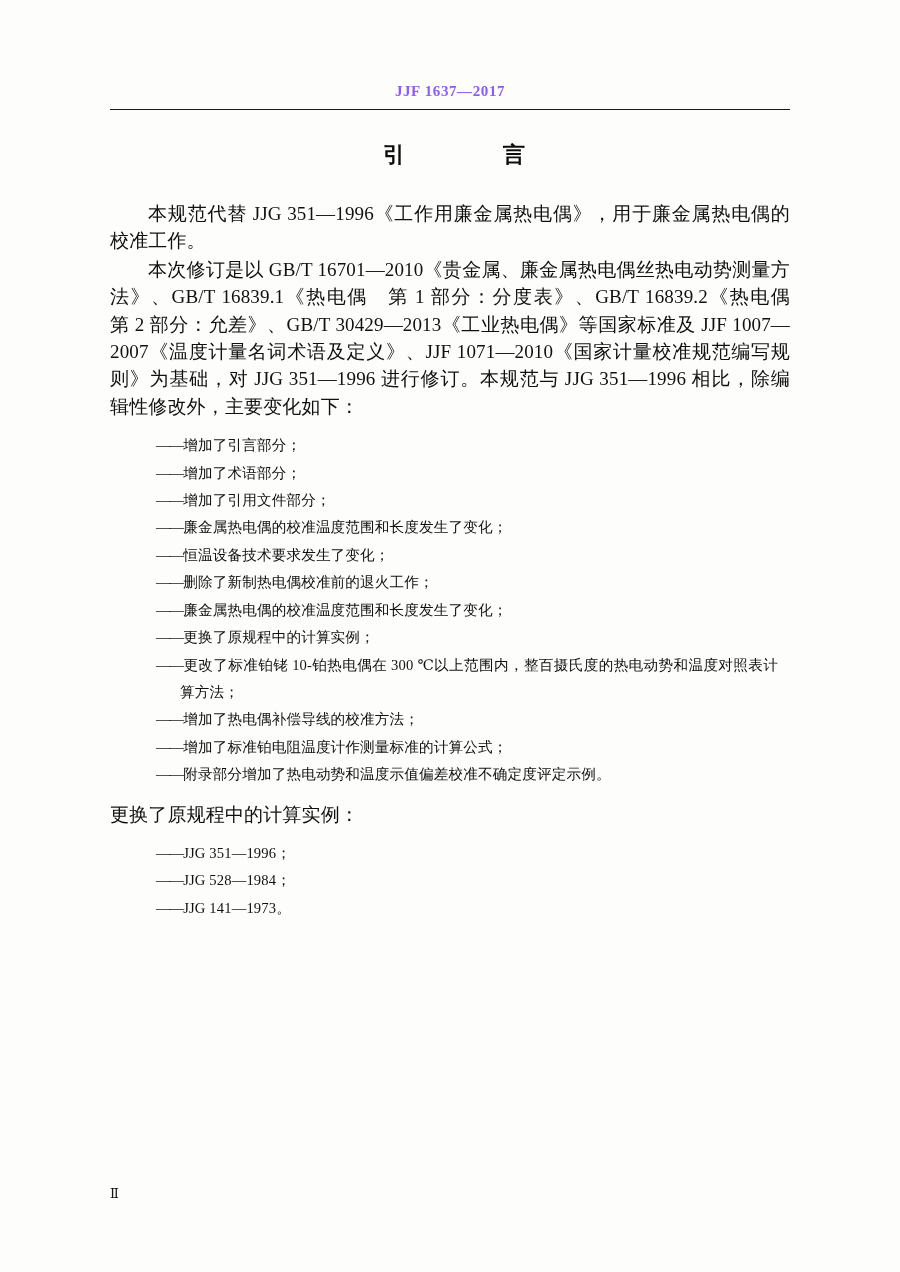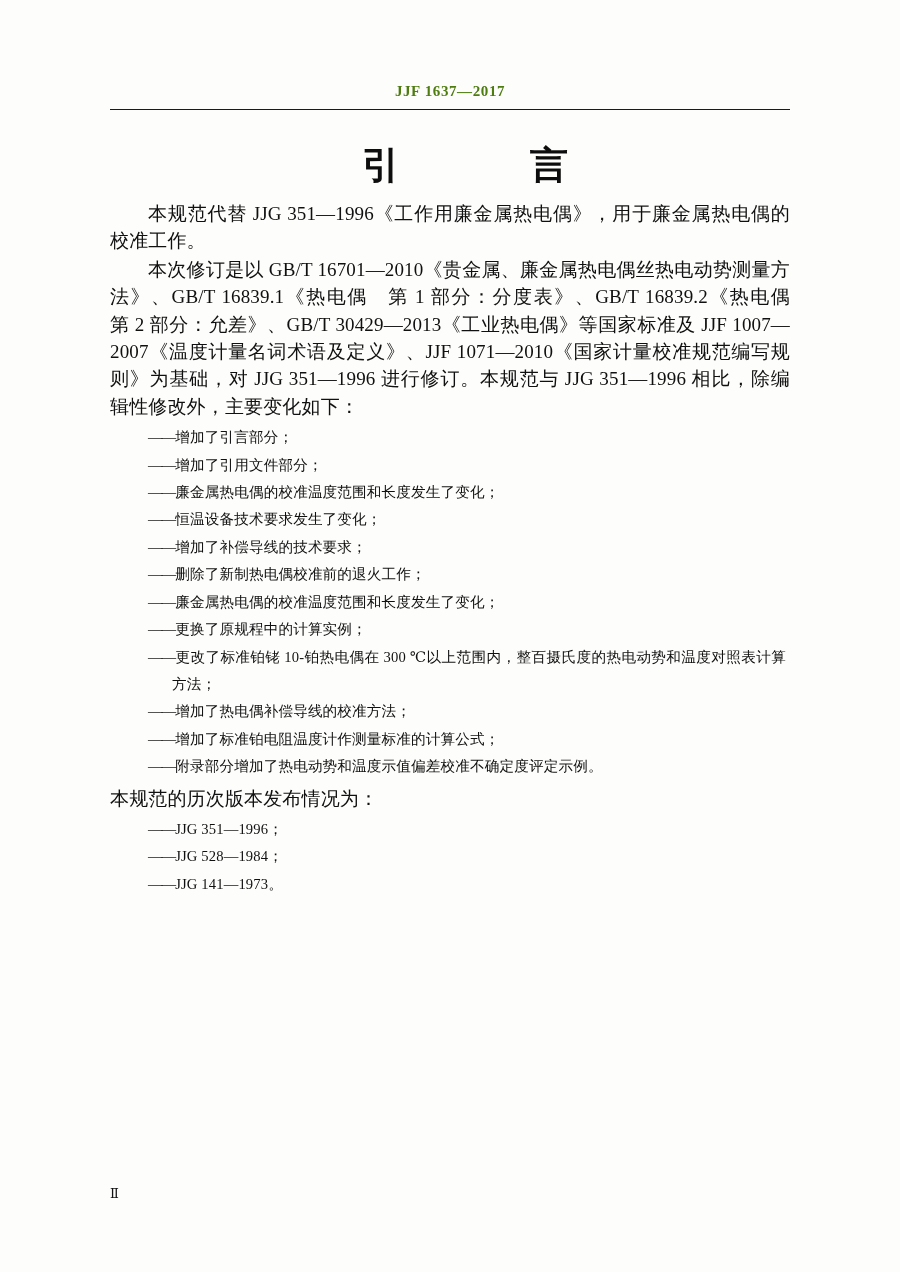--- a/index.html
+++ b/index.html
@@ -28,38 +28,38 @@
     top: 82px;
     left: 0;
     width: 680px;
     text-align: center;
   }
   .header-text {
     font-family: "Liberation Serif", "DejaVu Serif", serif;
     font-size: 15px;
     font-weight: bold;
     letter-spacing: 0.6px;
-    color: #4d7c0f;
+    color: #8b5cf6;
     display: inline-block;
     padding-bottom: 4px;
   }
   .header-rule {
     position: absolute;
     top: 109px;
     left: 0;
     width: 680px;
     border-top: 1.6px solid #1a1a1a;
   }
   .title {
     position: absolute;
     top: 140px;
-    left: 15px;
+    left: 4px;
     width: 680px;
     text-align: center;
-    font-size: 38px;
+    font-size: 22px;
     font-weight: bold;
     letter-spacing: 18px;
     text-indent: 18px;
     color: #0d0d0d;
     font-family: "Liberation Serif", "DejaVu Serif", serif;
   }
   .body {
     position: absolute;
     top: 200px;
     left: 0;
@@ -72,21 +72,21 @@
     text-align: justify;
     text-justify: inter-ideograph;
     text-indent: 2em;
     letter-spacing: 0.15px;
   }
   p.para.noindent {
     text-indent: 0;
   }
   ul.dash-list {
     list-style: none;
-    margin: 4px;
+    margin: 12px;
     padding: 0;
   }
   ul.dash-list li {
     font-size: 14.6px;
     line-height: 27.4px;
     text-align: justify;
     text-justify: inter-ideograph;
     padding-left: 58px;
     text-indent: -24px;
     letter-spacing: 0.15px;
@@ -124,34 +124,34 @@
 
     <div class="title">引　　言</div>
 
     <div class="body">
 
       <p class="para">本规范代替 JJG 351—1996《工作用廉金属热电偶》，用于廉金属热电偶的校准工作。</p>
       <p class="para">本次修订是以 GB/T 16701—2010《贵金属、廉金属热电偶丝热电动势测量方法》、GB/T 16839.1《热电偶　第 1 部分：分度表》、GB/T 16839.2《热电偶　第 2 部分：允差》、GB/T 30429—2013《工业热电偶》等国家标准及 JJF 1007—2007《温度计量名词术语及定义》、JJF 1071—2010《国家计量校准规范编写规则》为基础，对 JJG 351—1996 进行修订。本规范与 JJG 351—1996 相比，除编辑性修改外，主要变化如下：</p>
 
       <ul class="dash-list">
         <li><span class="dash">——</span><span>增加了引言部分；</span></li>
+        <li><span class="dash">——</span><span>增加了术语部分；</span></li>
         <li><span class="dash">——</span><span>增加了引用文件部分；</span></li>
         <li><span class="dash">——</span><span>廉金属热电偶的校准温度范围和长度发生了变化；</span></li>
         <li><span class="dash">——</span><span>恒温设备技术要求发生了变化；</span></li>
-        <li><span class="dash">——</span><span>增加了补偿导线的技术要求；</span></li>
         <li><span class="dash">——</span><span>删除了新制热电偶校准前的退火工作；</span></li>
         <li><span class="dash">——</span><span>廉金属热电偶的校准温度范围和长度发生了变化；</span></li>
         <li><span class="dash">——</span><span>更换了原规程中的计算实例；</span></li>
         <li><span class="dash">——</span><span>更改了标准铂铑 10-铂热电偶在 300 ℃以上范围内，整百摄氏度的热电动势和温度对照表计算方法；</span></li>
         <li><span class="dash">——</span><span>增加了热电偶补偿导线的校准方法；</span></li>
         <li><span class="dash">——</span><span>增加了标准铂电阻温度计作测量标准的计算公式；</span></li>
         <li><span class="dash">——</span><span>附录部分增加了热电动势和温度示值偏差校准不确定度评定示例。</span></li>
       </ul>
 
-      <p class="para noindent">本规范的历次版本发布情况为：</p>
+      <p class="para noindent">更换了原规程中的计算实例：</p>
 
       <ul class="dash-list versions">
         <li><span class="dash">——</span><span>JJG 351—1996；</span></li>
         <li><span class="dash">——</span><span>JJG 528—1984；</span></li>
         <li><span class="dash">——</span><span>JJG 141—1973。</span></li>
       </ul>
 
     </div>
   </div>
 

